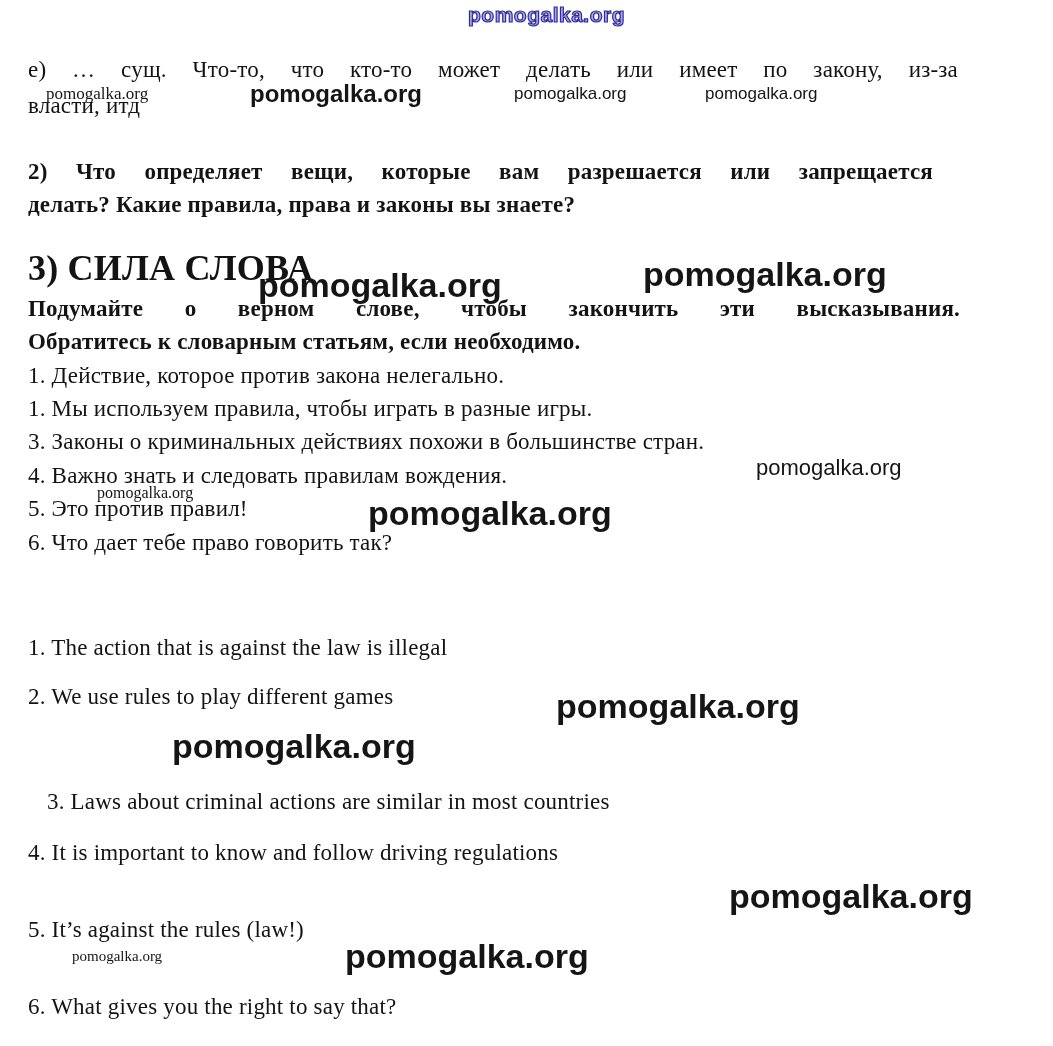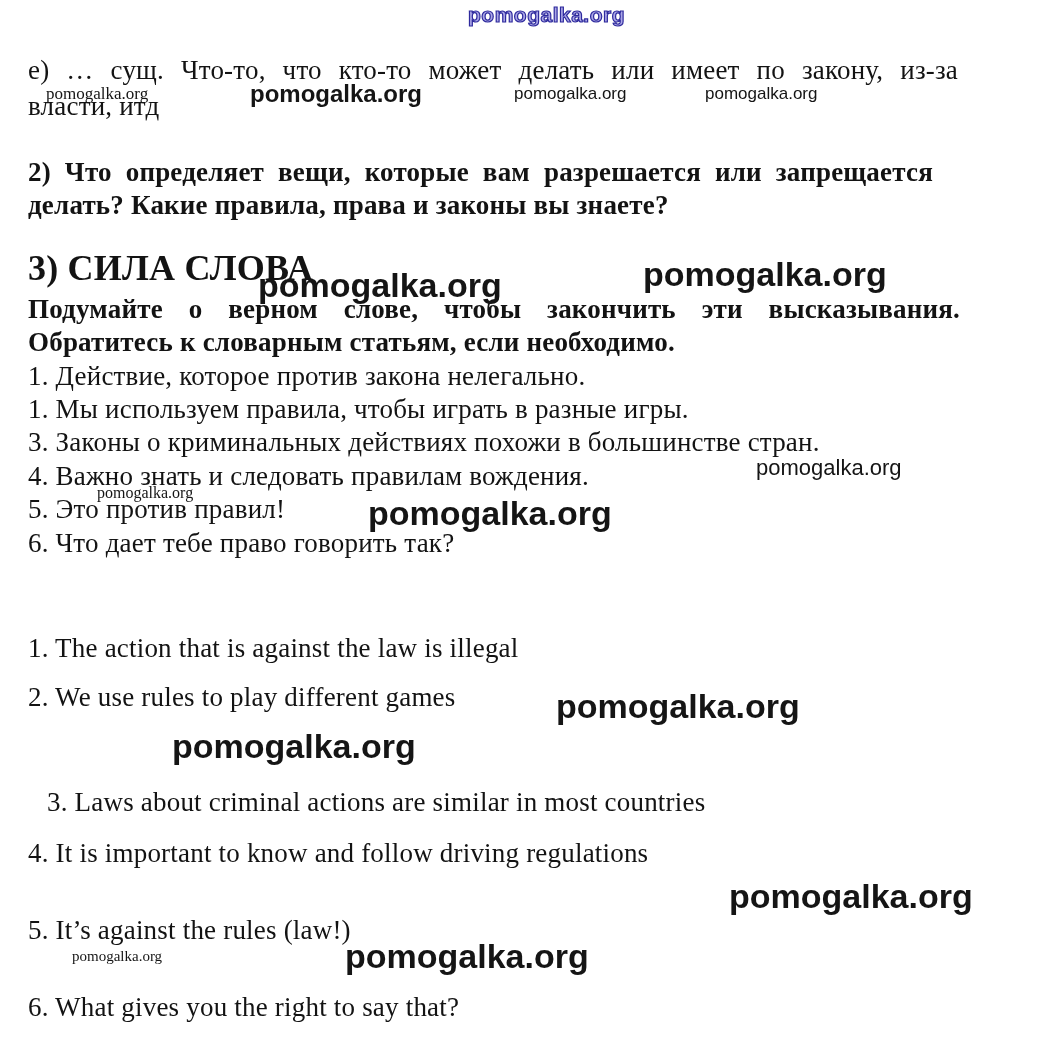--- a/index.html
+++ b/index.html
@@ -8,21 +8,21 @@
     width: 1053px;
     height: 1046px;
     background: #ffffff;
     overflow: hidden;
     font-family: "Liberation Serif", serif;
     color: #131313;
   }
   .tline {
     position: absolute;
     left: 28px;
-    font-size: 27px;
+    font-size: 23px;
     line-height: 32px;
     white-space: nowrap;
     letter-spacing: 0.2px;
   }
   .just {
     white-space: normal;
     text-align: justify;
     text-align-last: justify;
   }
   .bold { font-weight: bold; }

